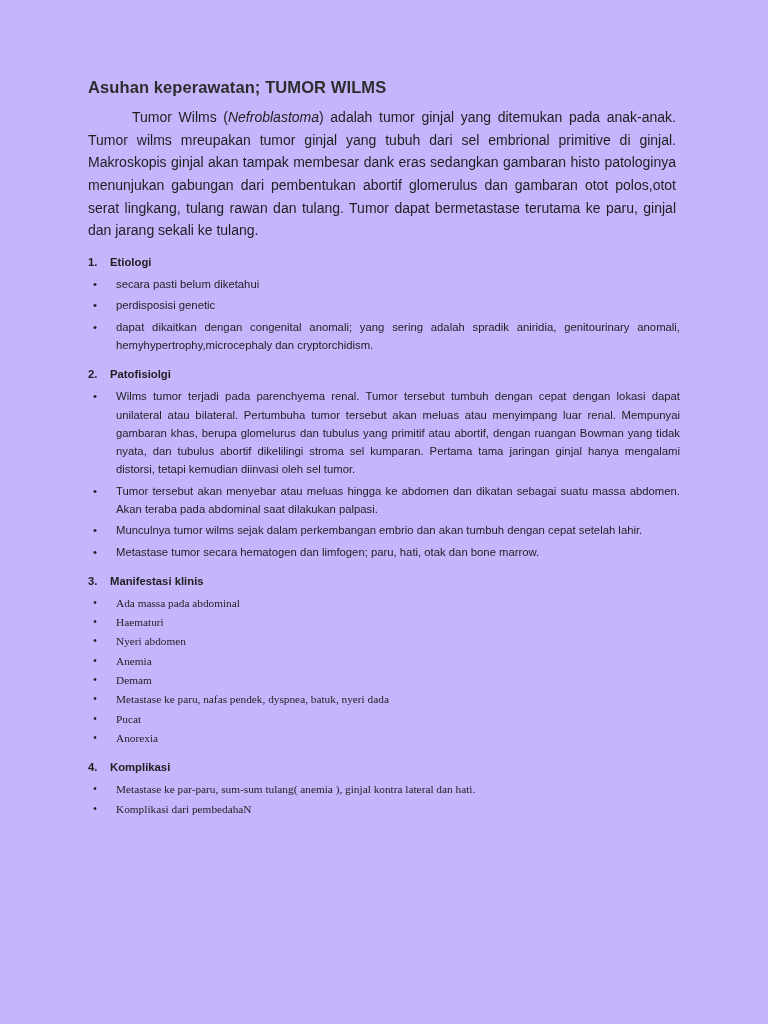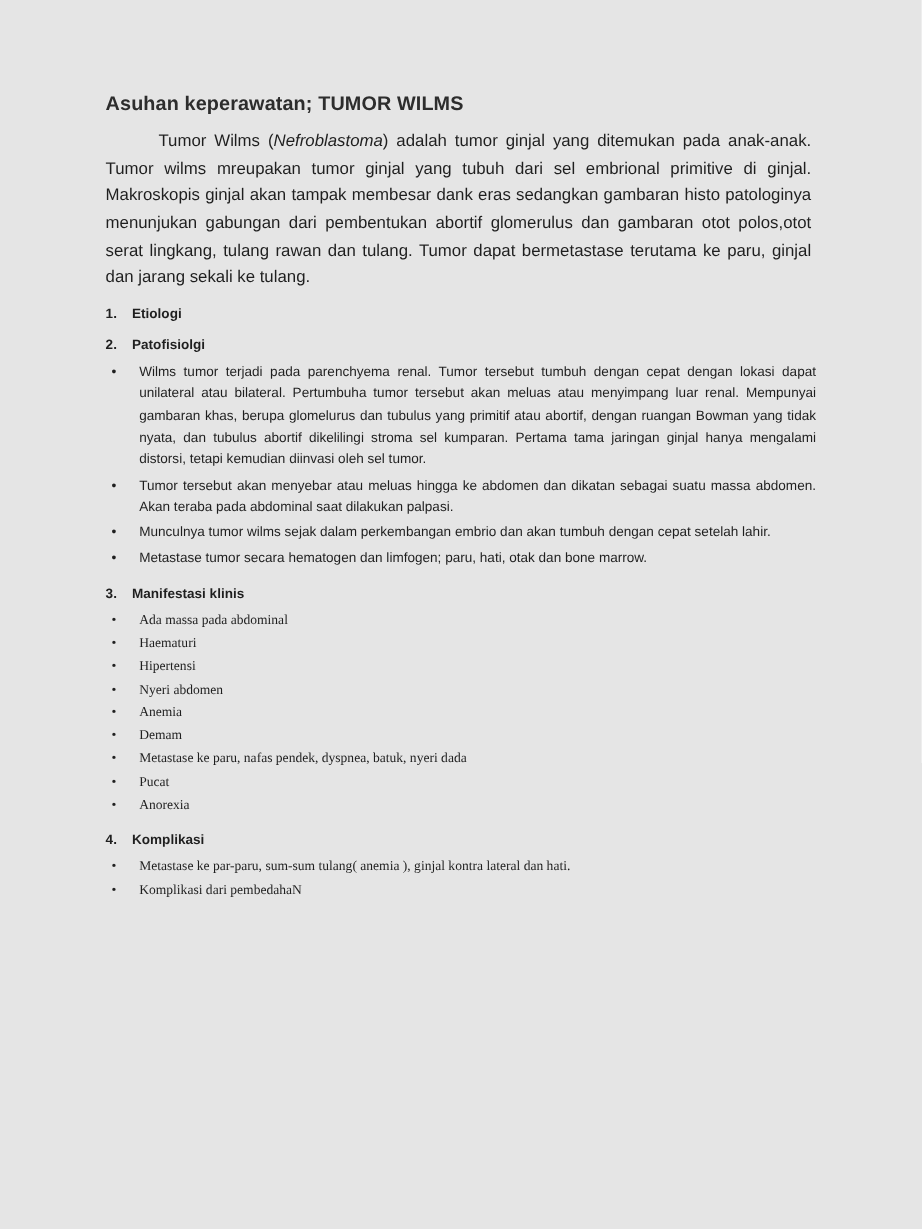--- a/index.html
+++ b/index.html
@@ -14,21 +14,21 @@
     color: #1a1a1a;
     position: relative;
     overflow: hidden;
   }
   .page {
     position: absolute;
     left: 0;
     top: 0;
     width: 768px;
     height: 1024px;
-    background: #e5e5e5;
+    background: #c4b5fd;
     box-sizing: border-box;
     padding: 78px 88px 0 88px;
   }
   .doc-title {
     font-size: 16.5px;
     font-weight: bold;
     color: #2d2d2d;
     margin: 0 0 9px 0;
     letter-spacing: 0.1px;
   }
@@ -95,20 +95,25 @@
 
   <h1 class="doc-title">Asuhan keperawatan; TUMOR WILMS</h1>
 
   <p class="para"><span class="indent"></span><span>Tumor Wilms (</span><em class="italic">Nefroblastoma</em><span>) adalah tumor ginjal yang ditemukan pada anak-anak. Tumor wilms mreupakan tumor ginjal yang tubuh dari sel embrional primitive  di ginjal. Makroskopis ginjal akan tampak membesar dank eras sedangkan gambaran histo patologinya menunjukan gabungan dari pembentukan abortif glomerulus dan gambaran otot polos,otot serat lingkang, tulang rawan dan tulang. Tumor dapat bermetastase terutama ke paru, ginjal dan jarang sekali ke tulang.</span></p>
 
   <div class="section">
     <div class="section-head">
       <span class="num">1.</span>
       <span>Etiologi</span>
     </div>
+    <ul class="bullets">
+      <li>secara pasti belum diketahui</li>
+      <li>perdisposisi genetic</li>
+      <li>dapat dikaitkan dengan congenital anomali; yang sering adalah spradik aniridia, genitourinary anomali, hemyhypertrophy,microcephaly dan cryptorchidism.</li>
+    </ul>
   </div>
 
   <div class="section">
     <div class="section-head">
       <span class="num">2.</span>
       <span>Patofisiolgi</span>
     </div>
     <ul class="bullets">
       <li>Wilms tumor terjadi pada parenchyema renal. Tumor tersebut tumbuh dengan cepat dengan lokasi dapat unilateral atau bilateral. Pertumbuha tumor tersebut akan meluas atau menyimpang luar renal. Mempunyai gambaran khas, berupa glomelurus dan tubulus yang primitif atau abortif, dengan ruangan Bowman yang tidak nyata, dan tubulus abortif dikelilingi stroma sel kumparan. Pertama tama jaringan ginjal hanya mengalami distorsi, tetapi kemudian diinvasi oleh sel tumor.</li>
       <li>Tumor tersebut akan menyebar atau meluas hingga ke abdomen dan dikatan sebagai suatu massa abdomen. Akan teraba pada abdominal saat dilakukan palpasi.</li>
@@ -118,21 +123,20 @@
   </div>
 
   <div class="section">
     <div class="section-head">
       <span class="num">3.</span>
       <span>Manifestasi klinis</span>
     </div>
     <ul class="bullets tight">
       <li>Ada massa pada abdominal</li>
       <li>Haematuri</li>
-      <li>Hipertensi</li>
       <li>Nyeri abdomen</li>
       <li>Anemia</li>
       <li>Demam</li>
       <li>Metastase ke paru, nafas pendek, dyspnea, batuk, nyeri dada</li>
       <li>Pucat</li>
       <li>Anorexia</li>
     </ul>
   </div>
 
   <div class="section">

